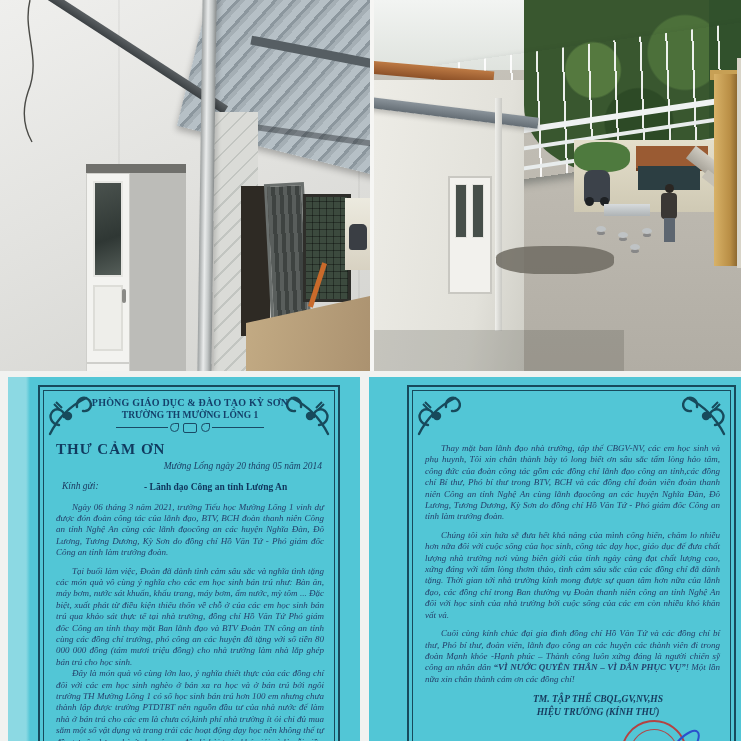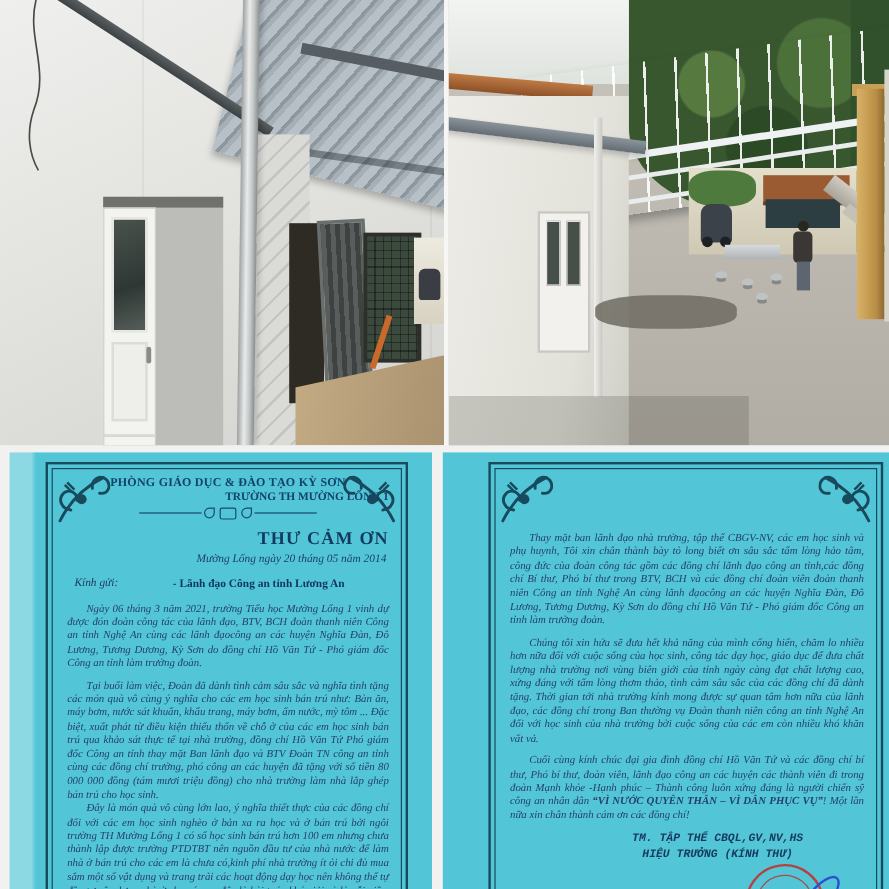--- a/index.html
+++ b/index.html
@@ -91,35 +91,35 @@
   .page-left{width:352px;background:linear-gradient(90deg,#8cd9e3 0 18px,#52c6d6 22px);}
   .page-right{flex:1;}
   .frame{position:absolute;top:8px;height:430px;border:2px solid #174a5c;}
   .page-left .frame{left:30px;right:20px;}
   .page-right .frame{left:38px;right:5px;}
   .frame::before{content:"";position:absolute;inset:3px;border:1.2px solid #174a5c;pointer-events:none;}
   .orn{position:absolute;top:5px;width:48px;height:48px;color:#174a5c;}
   .orn.tl{left:4px;} .orn.tr{right:4px;transform:scaleX(-1);}
   .frame-inner{position:relative;padding:10px 14px 0 16px;height:100%;box-sizing:border-box;}
   .org1{text-align:center;font-weight:bold;color:#14406a;font-size:10px;letter-spacing:.2px;}
-  .org2{text-align:right;font-weight:bold;color:#14406a;font-size:9.5px;margin-top:2px;}
+  .org2{text-align:center;font-weight:bold;color:#14406a;font-size:9.5px;margin-top:2px;}
   .divider{display:flex;align-items:center;justify-content:center;margin-top:3px;height:9px;}
   .divider .line{width:52px;height:1.5px;background:#1a4a66;}
   .divider .curl{width:7px;height:7px;border:1.4px solid #1a4a66;border-radius:50% 0 50% 50%;margin:0 2px;}
   .divider .book{width:12px;height:8px;border:1.4px solid #1a4a66;border-radius:2px;margin:0 2px;}
-  .title{text-align:right;font-weight:bold;color:#113a5f;font-size:15px;letter-spacing:1px;margin-top:9px;}
+  .title{text-align:left;font-weight:bold;color:#113a5f;font-size:15px;letter-spacing:1px;margin-top:9px;}
   .dateline{text-align:right;font-style:italic;color:#1c3f66;font-size:9.5px;margin-top:3px;padding-right:2px;}
   .kinhgui{display:flex;margin-top:10px;font-size:9.5px;}
   .kg-label{font-style:italic;color:#1c3a60;width:82px;padding-left:6px;flex:none;}
   .kg-list{font-weight:bold;color:#10355c;line-height:13.5px;}
   p.body{margin:7px 0 0 0;font-size:9px;line-height:11.4px;text-align:justify;
          font-style:italic;color:#25406b;text-indent:16px;}
   .page-right .frame-inner{padding-top:56px;}
   .closing{margin:8px 14px 0 auto;width:216px;text-align:center;font-weight:bold;font-style:italic;
-           color:#163a5e;font-size:9.5px;line-height:12.5px;font-family:Liberation Mono, monospace;}
+           color:#163a5e;font-size:9.5px;line-height:12.5px;}
   .sig-area{position:relative;height:86px;margin-right:6px;}
   .stamp{position:absolute;left:196px;top:2px;width:62px;height:62px;border-radius:50%;
          border:2.5px solid rgba(198,42,40,.85);display:flex;align-items:center;justify-content:center;
          transform:rotate(-8deg);}
   .stamp::before{content:"";position:absolute;inset:7px;border:1.3px solid rgba(198,42,40,.8);border-radius:50%;}
   .sig-svg{position:absolute;left:228px;top:2px;}
   .bold-seg{font-weight:bold;}
 </style>
 </head>
 <body>

